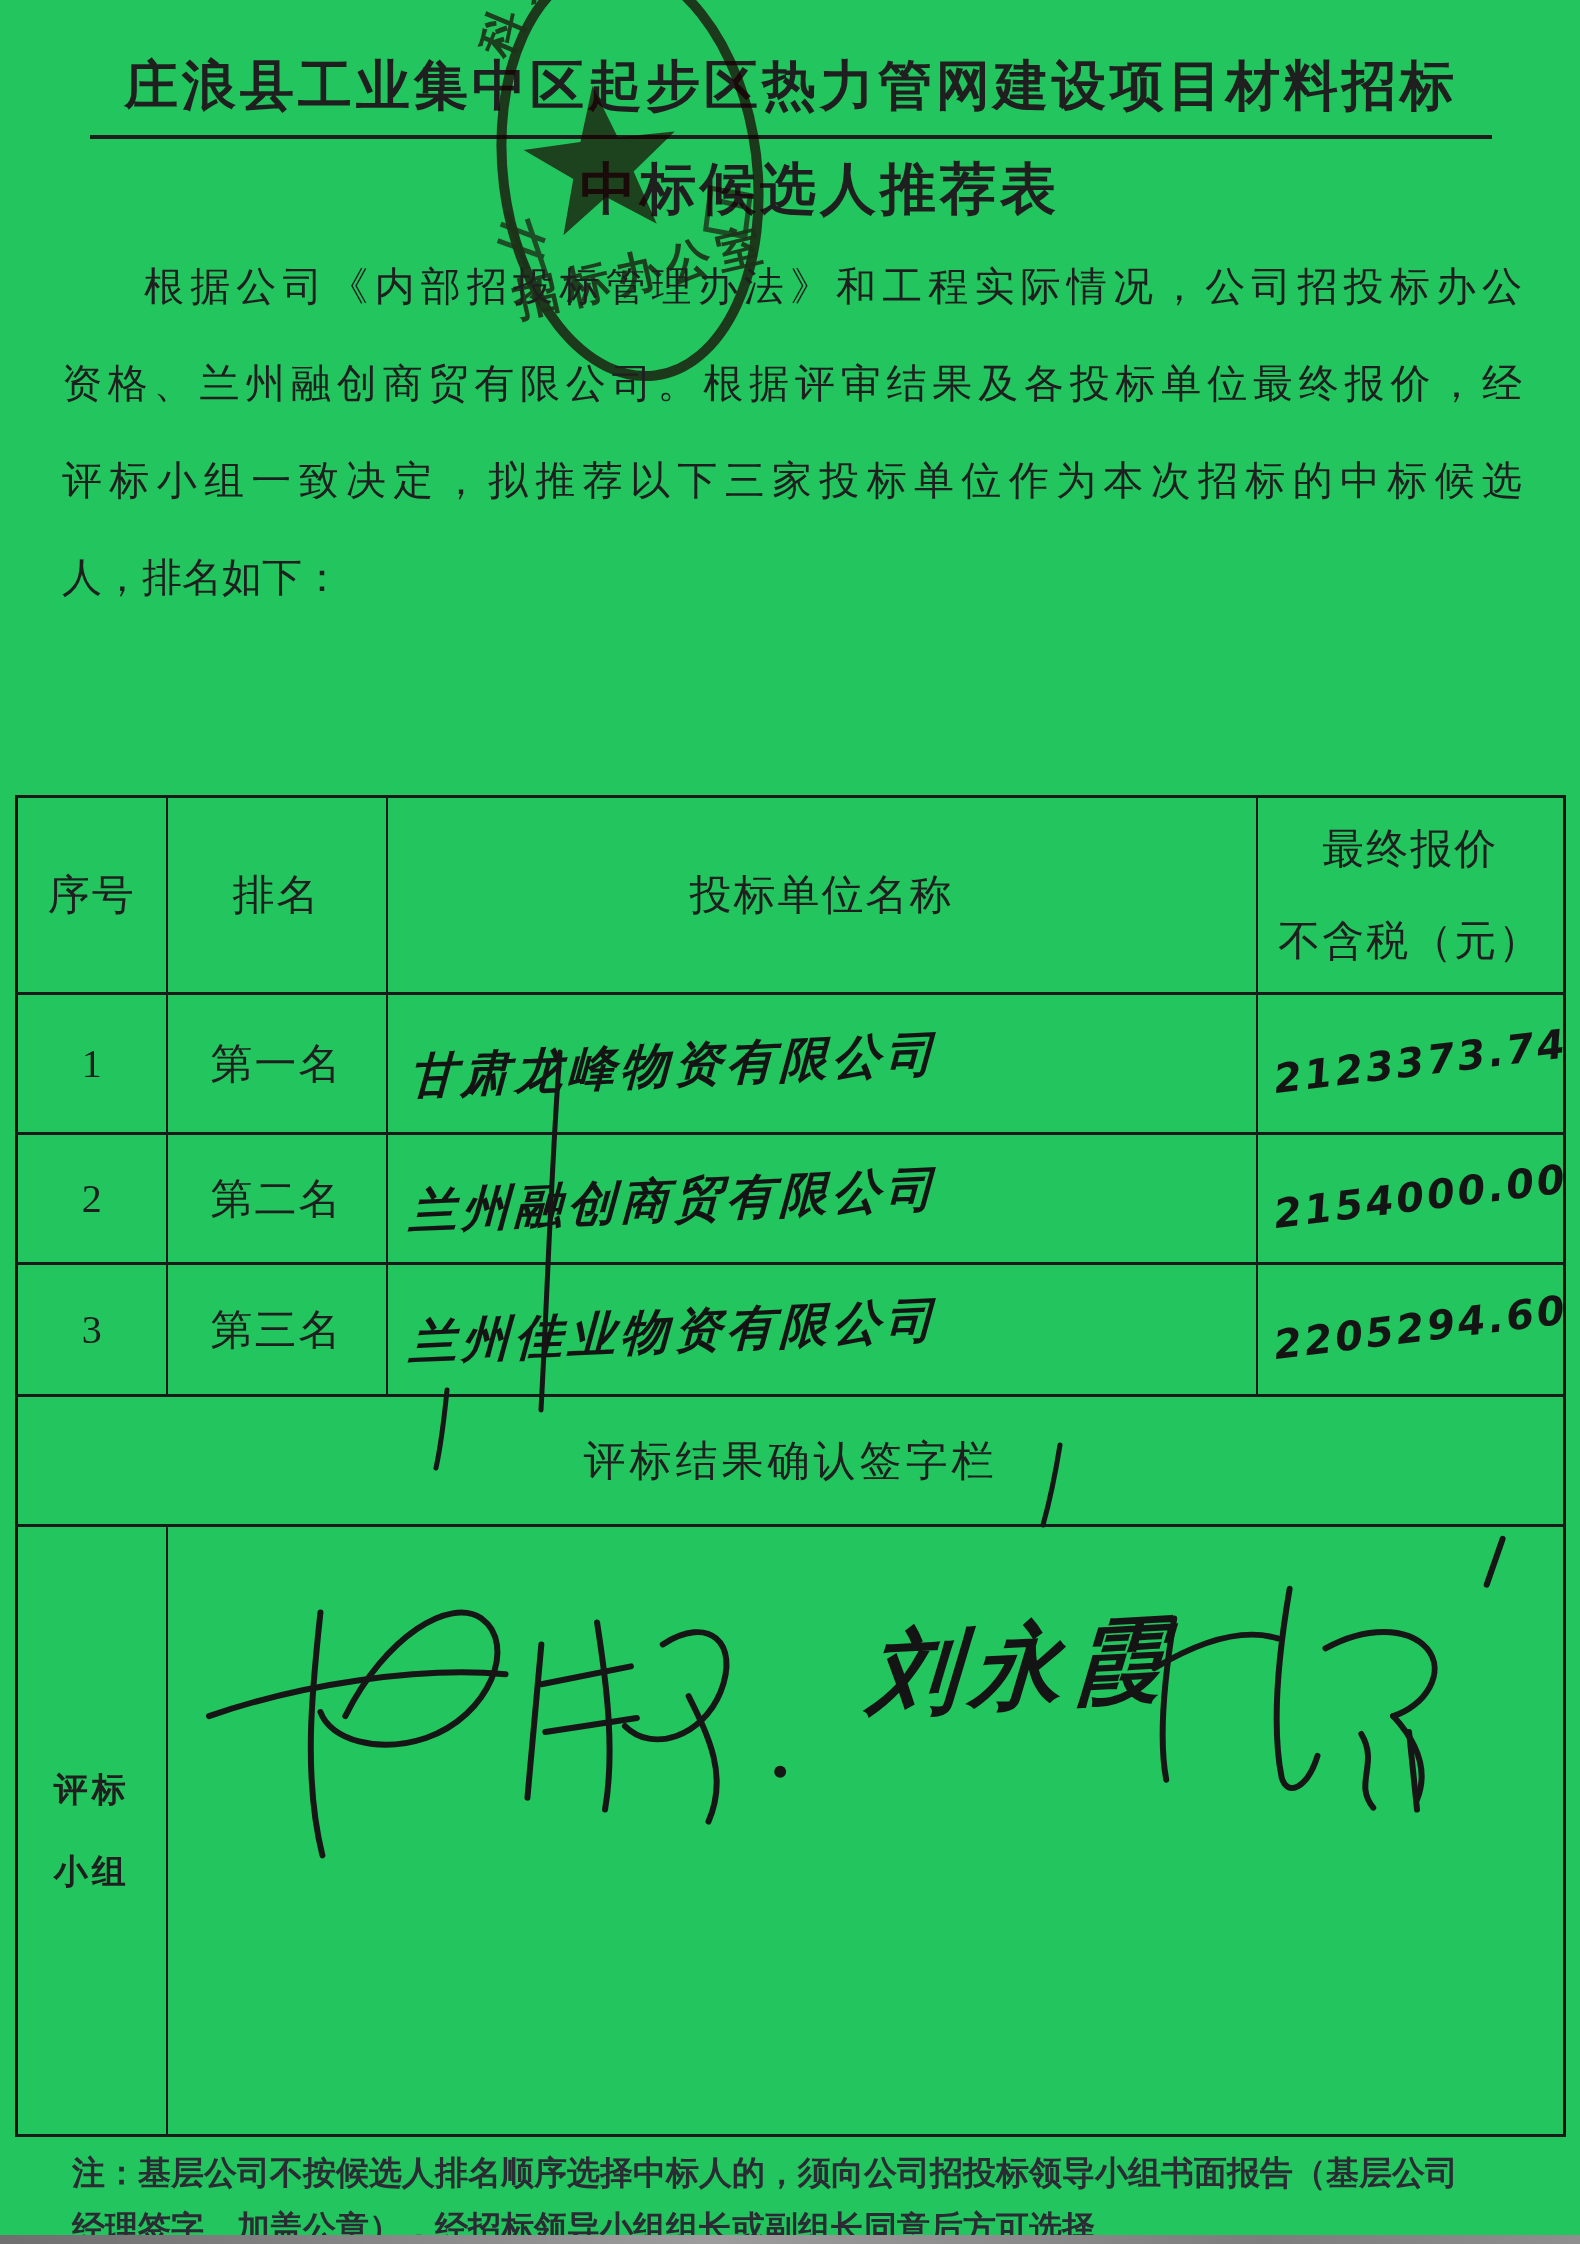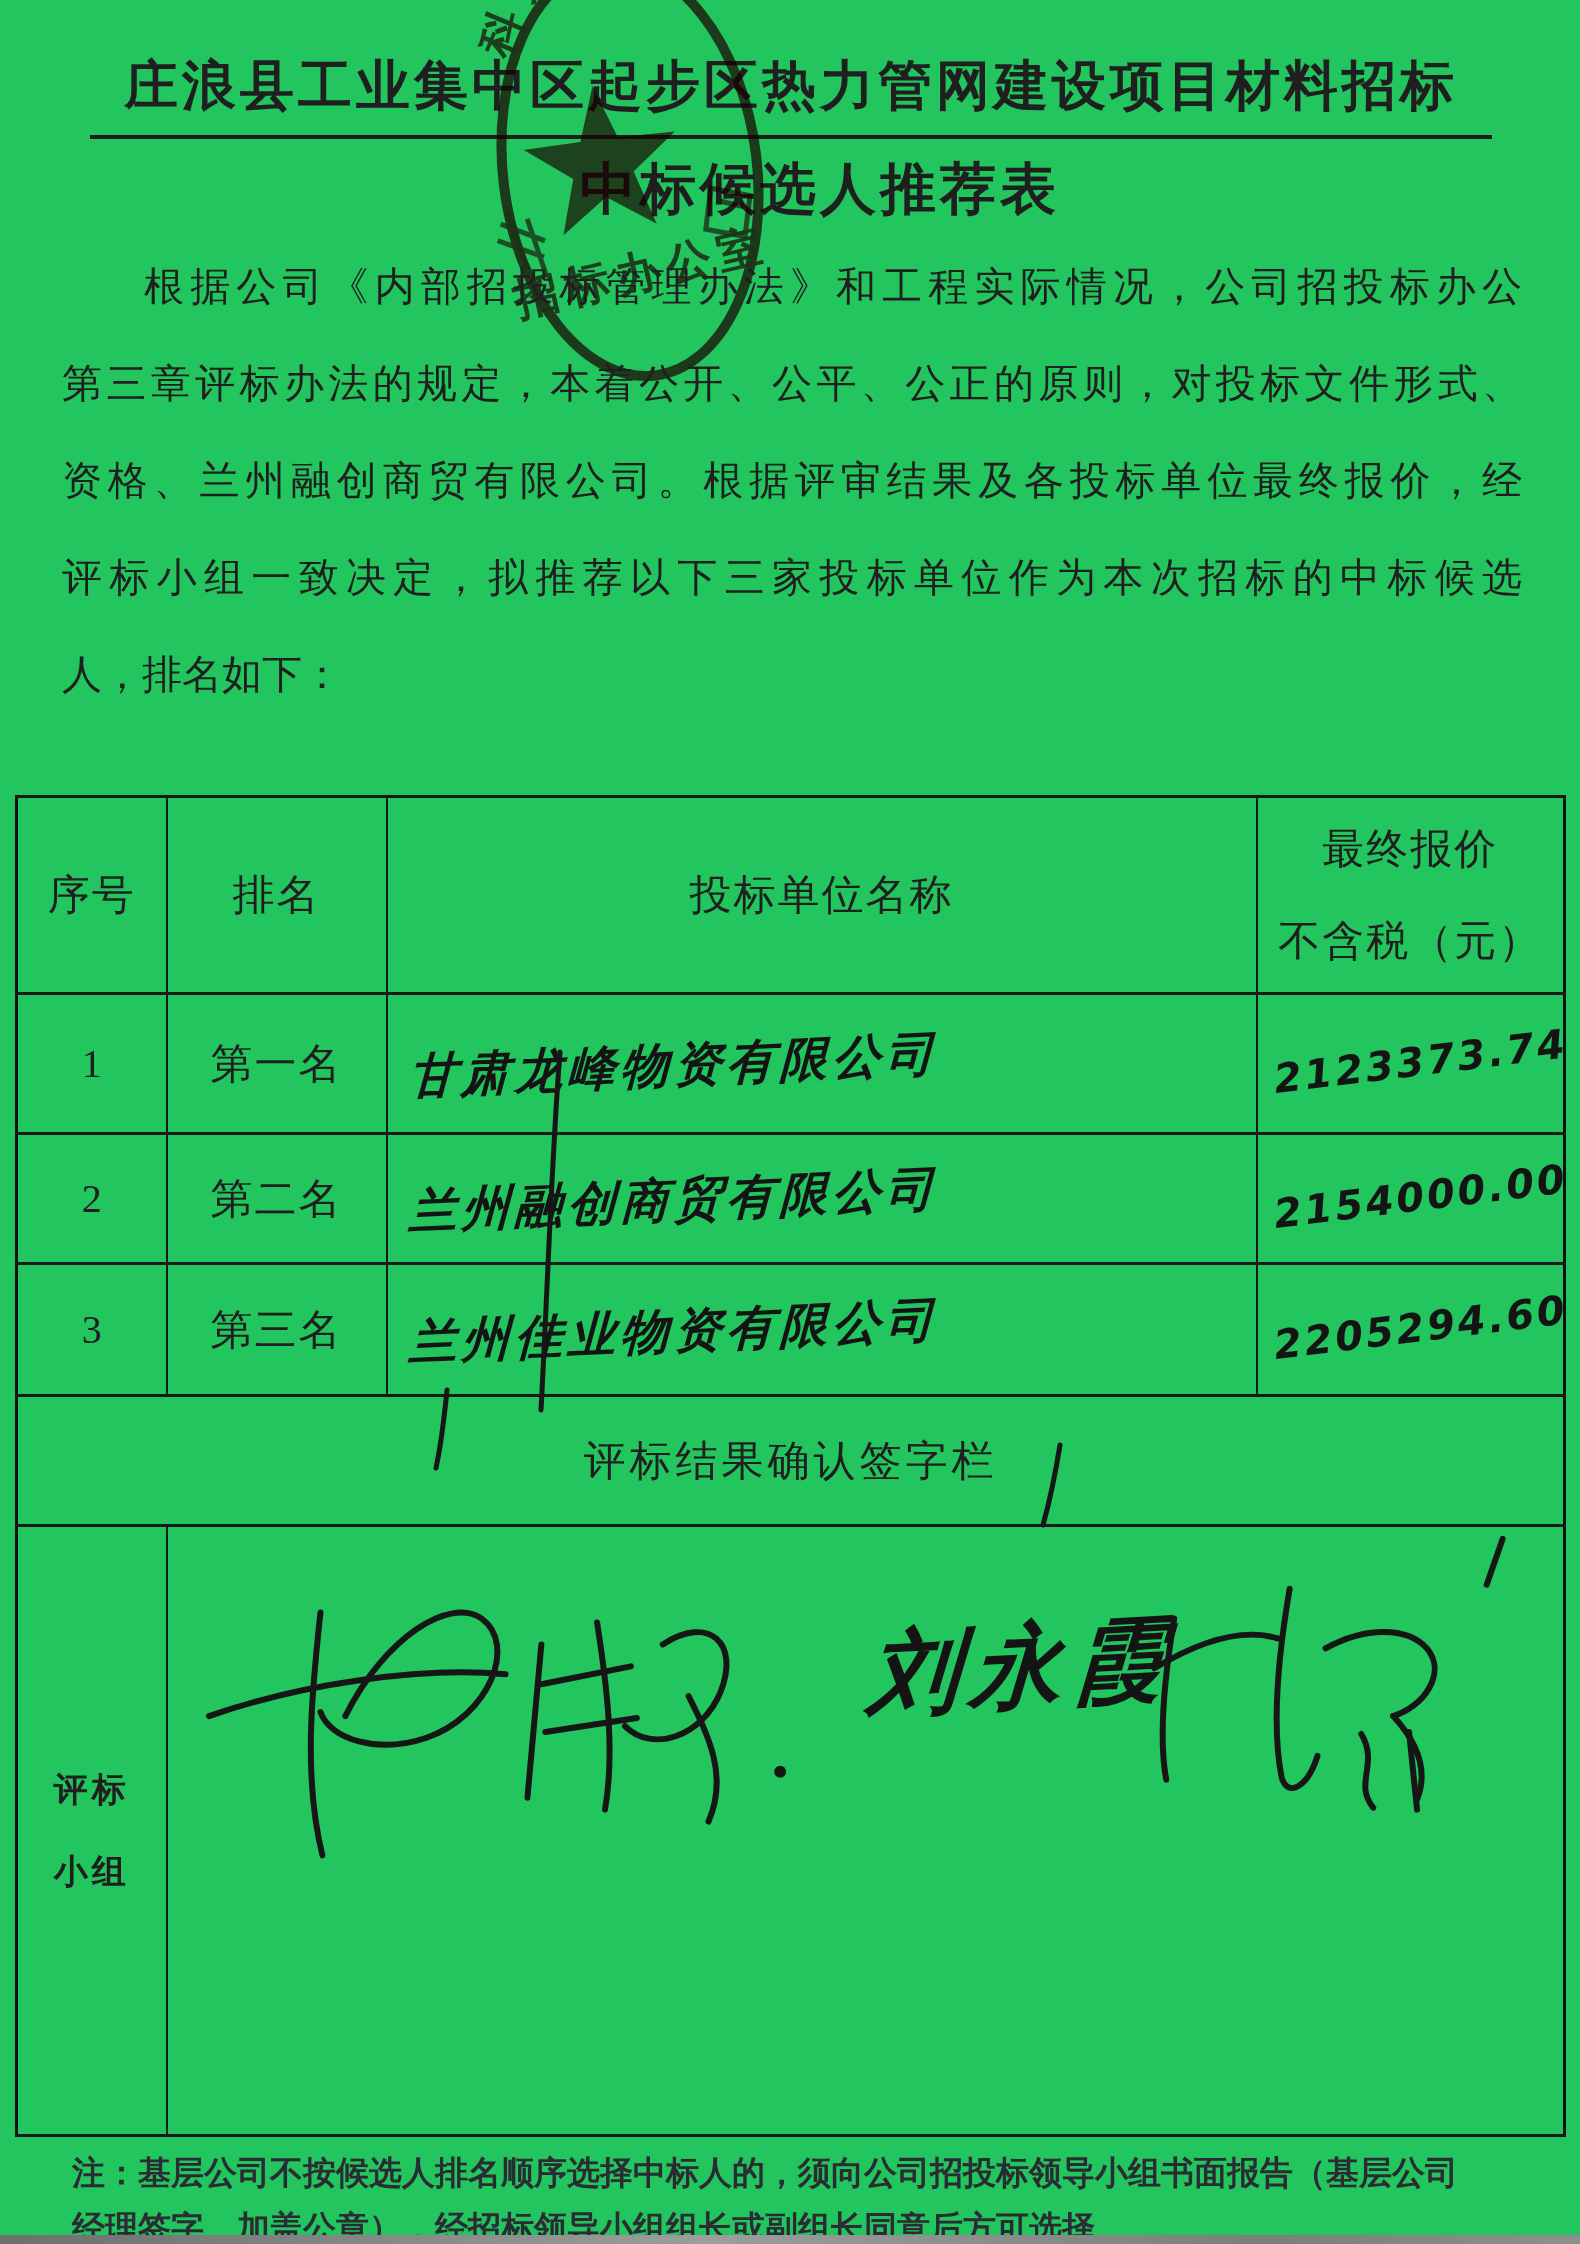--- a/index.html
+++ b/index.html
@@ -125,21 +125,20 @@
 
       <g stroke-width="5" opacity="0.8">
         <path d="M55,268 l42,22 M50,284 l44,22 M63,256 l13,60 M82,266 l12,58"></path>
         <path d="M268,258 l38,12 -10,40 -38,-12 z M276,272 l22,8"></path>
       </g>
     </g>
   </svg>
 
   <div class="paragraph">
     <div class="para-line indent">根据公司《内部招投标管理办法》和工程实际情况，公司招投标办公</div>
-    <div class="para-line">第三章评标办法的规定，本着公开、公平、公正的原则，对投标文件形式、</div>
     <div class="para-line">资格、兰州融创商贸有限公司。根据评审结果及各投标单位最终报价，经</div>
     <div class="para-line">评标小组一致决定，拟推荐以下三家投标单位作为本次招标的中标候选</div>
     <div class="para-line last">人，排名如下：</div>
   </div>
 
   <table class="doc-table">
     <colgroup>
         <col style="width:150px">
         <col style="width:220px">
         <col style="width:870px">

